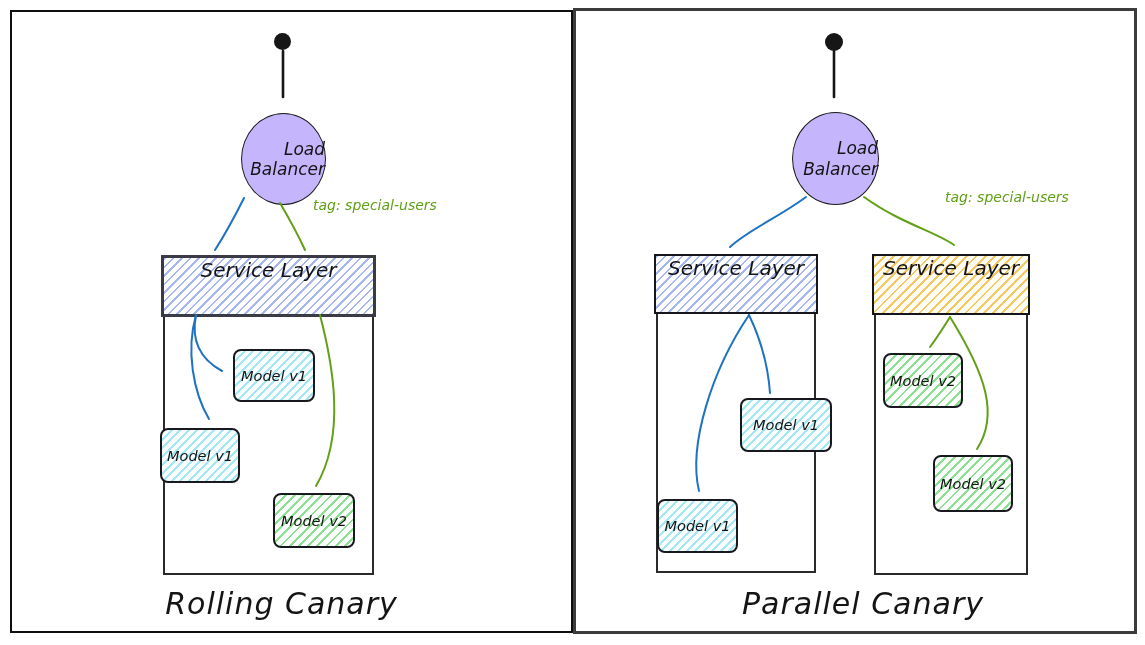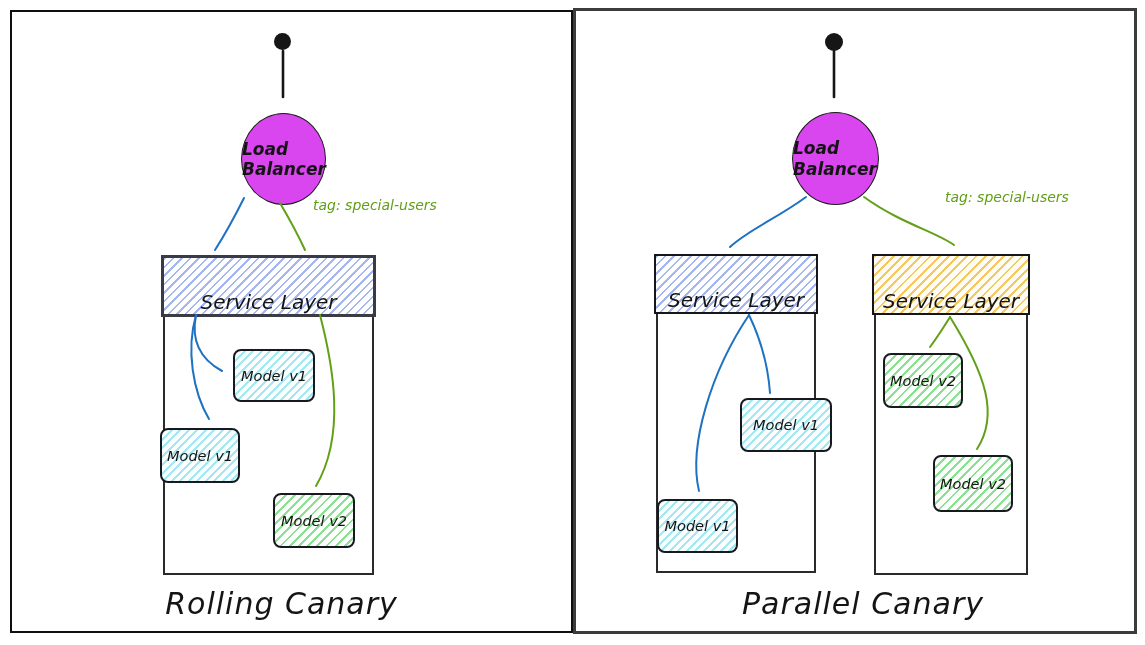--- a/index.html
+++ b/index.html
@@ -7,30 +7,30 @@
     position:relative;width:1145px;height:645px;background:#ffffff;overflow:hidden;
     font-family:"DejaVu Sans", sans-serif;font-style:italic;color:#141414;
   }
   .panel{position:absolute;background:#ffffff;box-sizing:border-box;}
   .panel-left{left:10px;top:10px;width:563px;height:623px;border:2.5px solid #0f0f0f;}
   .panel-right{left:573px;top:8px;width:564px;height:626px;border:3px solid #3c3c3c;}
 
   .dot{position:absolute;background:#161616;border-radius:50%;z-index:2;}
 
   .lb{
-    position:absolute;border:1.7px solid #1c1c1c;border-radius:50%;background:#d946ef;
-    display:flex;flex-direction:column;align-items:flex-start;justify-content:center;
-    font-size:17px;line-height:1.2;z-index:2;text-align:center;font-weight:bold;
+    position:absolute;border:1.7px solid #1c1c1c;border-radius:50%;background:#c4b5fd;
+    display:flex;flex-direction:column;align-items:flex-end;justify-content:center;
+    font-size:17px;line-height:1.2;z-index:2;text-align:center;
   }
 
   .container-box{position:absolute;border:2px solid #2a2a2a;background:#ffffff;z-index:1;box-sizing:border-box;}
 
   .service{
     position:absolute;z-index:2;box-sizing:border-box;
-    display:flex;align-items:flex-end;justify-content:center;font-size:20px;
+    display:flex;align-items:flex-start;justify-content:center;font-size:20px;
   }
   .service-heavy{border:3.5px solid #3a3b45;}
   .service-thin{border:2px solid #15151c;}
 
   .model{
     position:absolute;z-index:2;box-sizing:border-box;border:2px solid #18181f;border-radius:8px;
     display:flex;align-items:center;justify-content:center;font-size:14.5px;white-space:nowrap;
   }
 
   .hatch-blue  {background:repeating-linear-gradient(135deg,#a6b7f0 0,#a6b7f0 1.7px,rgba(0,0,0,0) 1.7px,rgba(0,0,0,0) 6px) #ffffff;}

